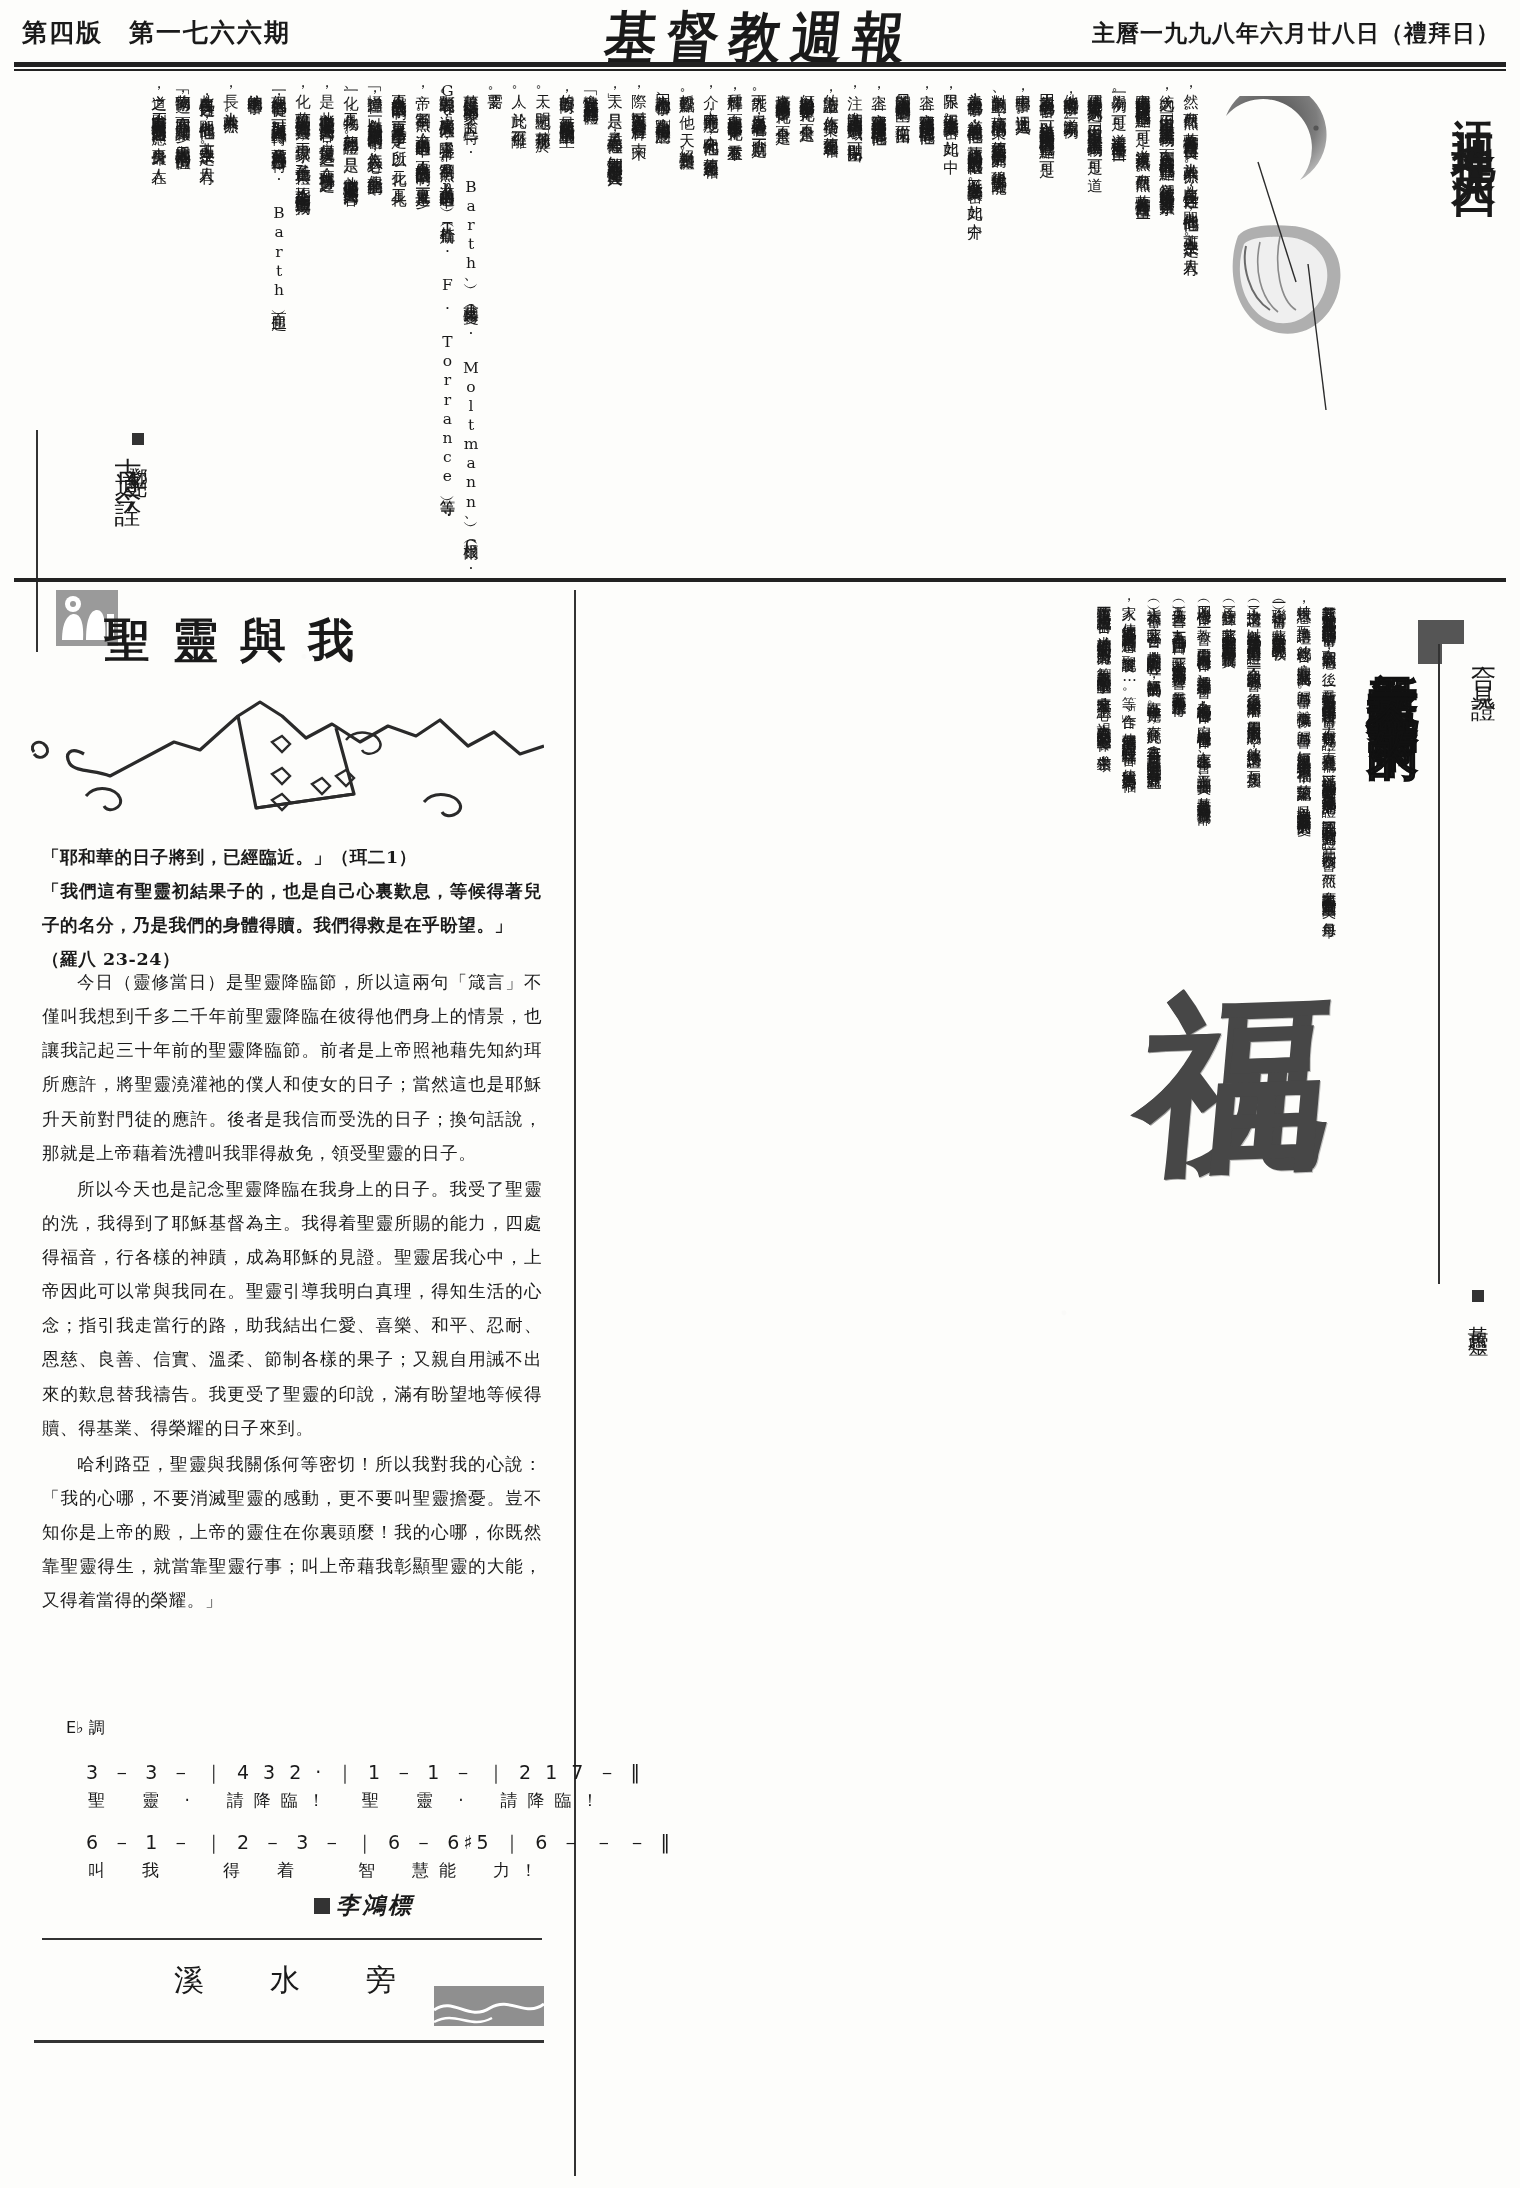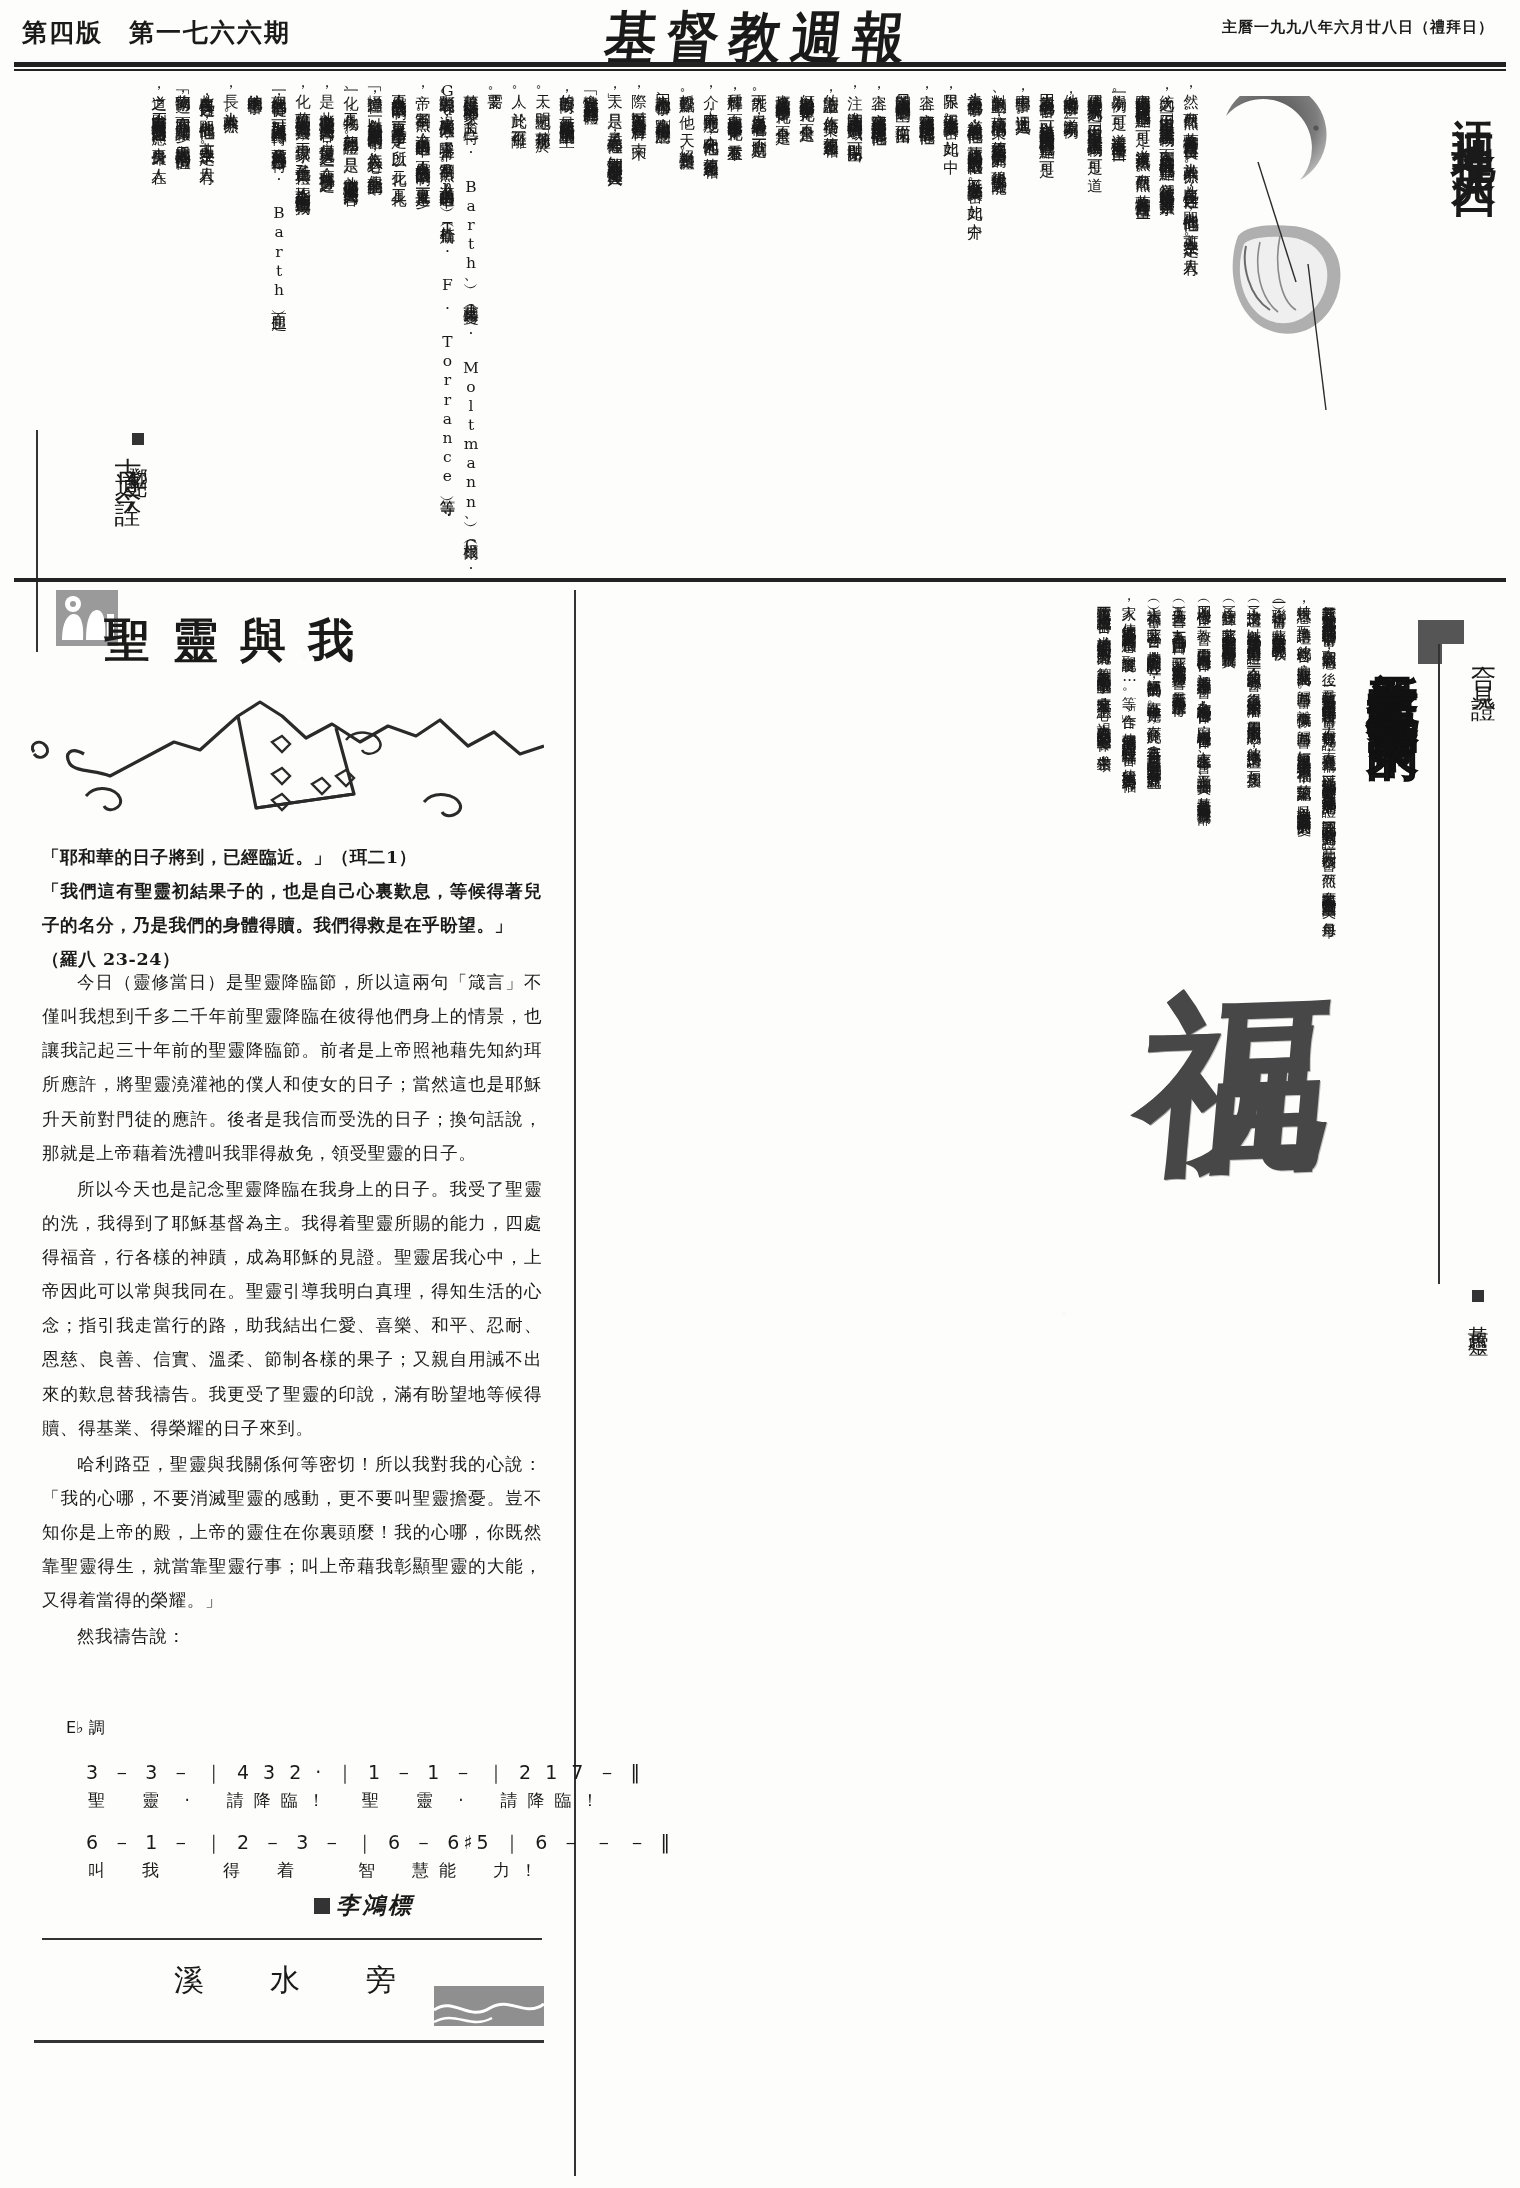--- a/index.html
+++ b/index.html
@@ -16,21 +16,21 @@
   .page{position:absolute;inset:0;padding-left:33px;}
 
   
   .masthead{position:absolute;left:0;top:0;width:1520px;height:64px;}
   .mh-left{position:absolute;left:22px;top:16px;font-size:25px;letter-spacing:2px;font-weight:bold;
            font-family:"DejaVu Sans","Liberation Sans",sans-serif;white-space:nowrap;}
   .mh-left .issue{margin-left:26px;}
   .mh-title{position:absolute;left:0;right:0;top:4px;text-align:center;font-size:52px;font-weight:bold;
             letter-spacing:10px;font-family:"DejaVu Serif","Liberation Serif",serif;
             transform:skewX(-6deg) scaleY(1.08);}
-  .mh-right{position:absolute;right:26px;top:18px;font-size:15px;letter-spacing:1px;font-weight:bold;
+  .mh-right{position:absolute;right:20px;top:18px;font-size:23px;letter-spacing:1px;font-weight:bold;
             font-family:"DejaVu Sans","Liberation Sans",sans-serif;white-space:nowrap;}
   .rule-top{position:absolute;left:14px;top:62px;width:1492px;height:5px;background:#222;}
   .rule-top:after{content:"";position:absolute;left:0;top:7px;width:100%;height:2px;background:#222;}
 
   
   .vtext{
     writing-mode:vertical-rl;text-orientation:upright;
     font-size:15.5px;line-height:1.52;letter-spacing:1.1px;text-align:justify;
     font-family:"DejaVu Serif","Liberation Serif",serif;
     -webkit-font-feature-settings:"vert";
@@ -241,21 +241,20 @@
       <div class="quote-block htext">
         <div>「耶和華的日子將到，已經臨近。」（珥二1）</div>
         <div>「我們這有聖靈初結果子的，也是自己心裏歎息，等候得著兒子的名分，乃是我們的身體得贖。我們得救是在乎盼望。」</div>
         <div>（羅八 23-24）</div>
       </div>
 
       <div class="body-block htext">
         <p>今日（靈修當日）是聖靈降臨節，所以這兩句「箴言」不僅叫我想到千多二千年前聖靈降臨在彼得他們身上的情景，也讓我記起三十年前的聖靈降臨節。前者是上帝照祂藉先知約珥所應許，將聖靈澆灌祂的僕人和使女的日子；當然這也是耶穌升天前對門徒的應許。後者是我信而受洗的日子；換句話說，那就是上帝藉着洗禮叫我罪得赦免，領受聖靈的日子。</p>
         <p>所以今天也是記念聖靈降臨在我身上的日子。我受了聖靈的洗，我得到了耶穌基督為主。我得着聖靈所賜的能力，四處得福音，行各樣的神蹟，成為耶穌的見證。聖靈居我心中，上帝因此可以常與我同在。聖靈引導我明白真理，得知生活的心念；指引我走當行的路，助我結出仁愛、喜樂、和平、忍耐、恩慈、良善、信實、溫柔、節制各樣的果子；又親自用誡不出來的歎息替我禱告。我更受了聖靈的印說，滿有盼望地等候得贖、得基業、得榮耀的日子來到。</p>
         <p>哈利路亞，聖靈與我關係何等密切！所以我對我的心說：「我的心哪，不要消滅聖靈的感動，更不要叫聖靈擔憂。豈不知你是上帝的殿，上帝的靈住在你裏頭麼！我的心哪，你既然靠聖靈得生，就當靠聖靈行事；叫上帝藉我彰顯聖靈的大能，又得着當得的榮耀。」</p>
-        <p>然我禱告說：</p>
       </div>
 
       <div class="hymn-key">E♭ 調</div>
       <div class="staff">
         <div class="notes">3 － 3 － ｜ 4 3 2 ·  ｜ 1 － 1 － ｜ 2 1 7 － ‖</div>
         <div class="lyr">聖　靈 ·　請降臨！　聖　靈 ·　請降臨！</div>
         <div class="notes">6 － 1 － ｜ 2 － 3 － ｜ 6 － 6♯5 ｜ 6 － － － ‖</div>
         <div class="lyr">叫　我　　得　着　　智　慧能　力！</div>
       </div>
 

